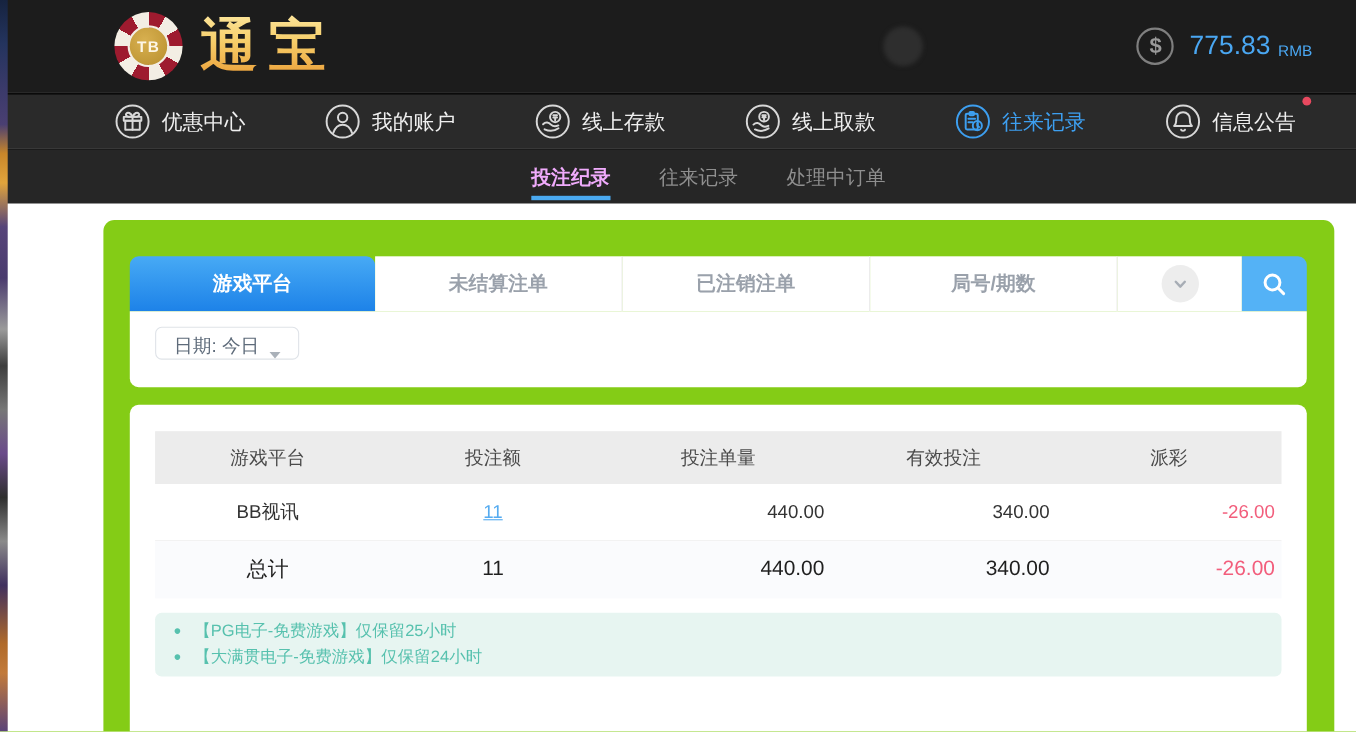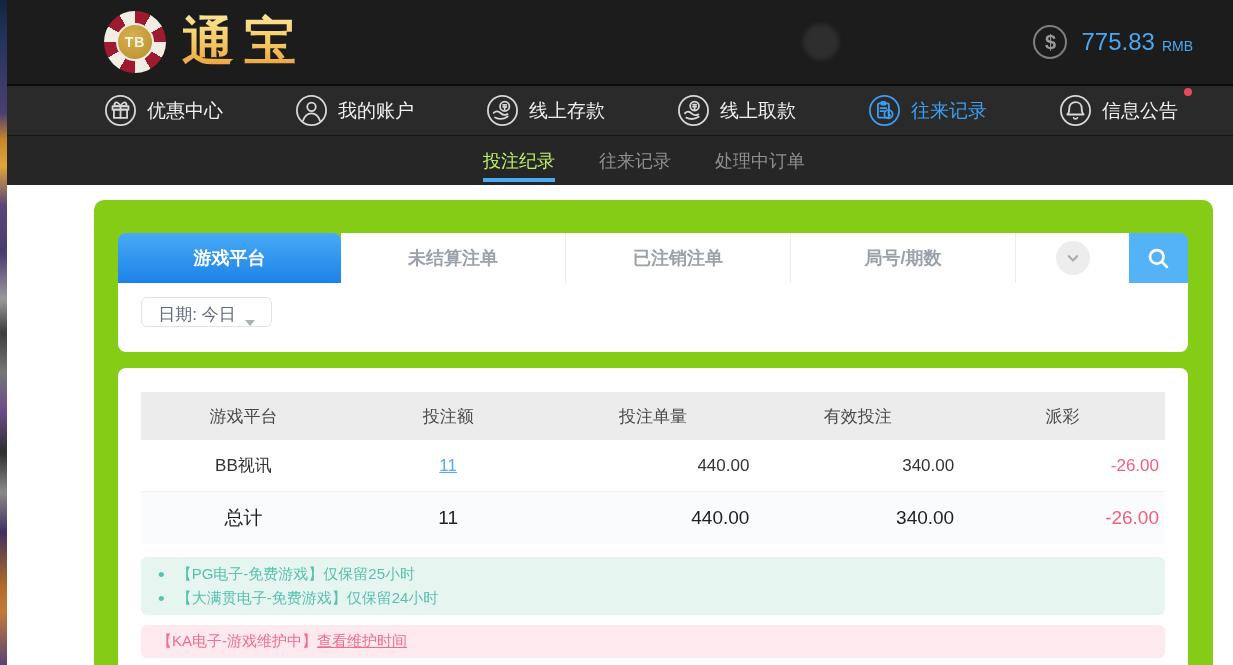--- a/index.html
+++ b/index.html
@@ -74,21 +74,21 @@
   .nav-item.active { color:#3d9ff0; }
   .nav-item.active svg { stroke:#3d9ff0; }
   .nav-dot { position:absolute; right:-14px; top:-6px; width:8px; height:8px; border-radius:50%; background:#e8495f; }
   
   .sub-nav {
     position:absolute; left:0; top:135px; width:1233px; height:50px;
     background:#262626; border-top:1px solid #141414;
     display:flex; align-items:stretch; gap:44px; padding-left:483px;
   }
   .subtab { display:flex; align-items:center; color:#8f8f8f; font-size:18px; position:relative; cursor:pointer; }
-  .subtab.active { color:#bef264; }
+  .subtab.active { color:#f0abfc;font-weight:bold; }
   .subtab.active::after { content:""; position:absolute; left:0; right:0; bottom:3px; height:4px; background:#4aa9f0; }
   
   .card {
     position:absolute; left:94px; top:200px; width:1119px; height:465px;
     background:#84cc16; border-radius:10px 10px 0 0;
   }
   
   .filter-row { position:absolute; left:24px; top:33px; width:1070px; height:50px; display:flex; }
   .ftab {
     background:#ffffff; color:#9aa1ab; font-weight:bold; font-size:18px;
@@ -288,18 +288,15 @@
       <div class="promo-line">
         <span class="bullet">•</span>
         <span>【PG电子-免费游戏】仅保留25小时</span>
       </div>
       <div class="promo-line">
         <span class="bullet">•</span>
         <span>【大满贯电子-免费游戏】仅保留24小时</span>
       </div>
     </div>
 
-    <div class="maint-box">
-      <span>【KA电子-游戏维护中】</span><a class="maint-link">查看维护时间</a>
-    </div>
   </div>
 
 </div>
 
 </body></html>

